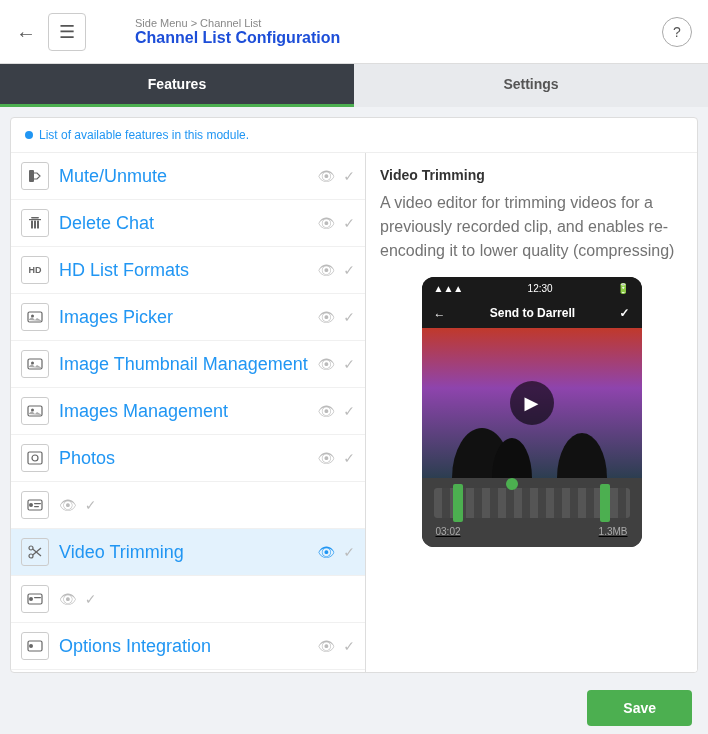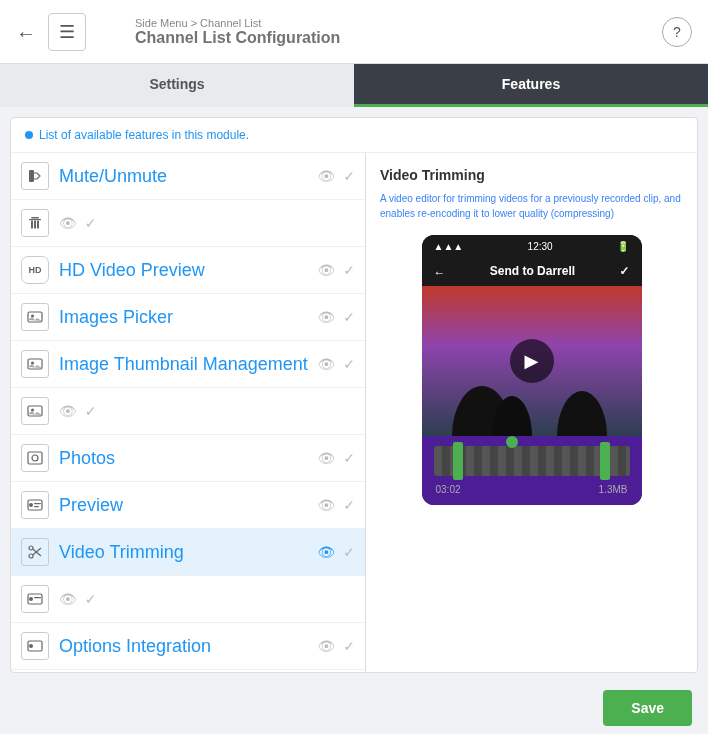--- a/index.html
+++ b/index.html
@@ -11,21 +11,21 @@
       padding: 10px 16px; border-bottom: 1px solid #ddd; height: 64px;
     }
     .back-arrow { font-size: 20px; color: #555; cursor: pointer; margin-right: 12px; }
     .header-icon-box {
       width: 38px; height: 38px; border: 1px solid #ccc; border-radius: 4px;
       display: flex; align-items: center; justify-content: center;
       margin-right: 12px; font-size: 18px; color: #555;
     }
     .header-text { flex: 1; margin-left: 37px; }
     .breadcrumb { font-size: 11px; color: #888; }
-    .header-title { font-size: 16px; font-weight: bold; color: #737373; }
+    .header-title { font-size: 16px; font-weight: bold; color: #1d4ed8; }
     .help-btn {
       width: 30px; height: 30px; border-radius: 50%; border: 1px solid #aaa;
       display: flex; align-items: center; justify-content: center;
       font-size: 14px; color: #555; cursor: pointer;
     }
 
     
     .tabs {
       display: flex; background: #e8eaed;
     }
@@ -72,21 +72,21 @@
     .feature-actions { display: flex; align-items: center; gap: 8px; }
     .eye-icon { font-size: 14px; color: #bbb; cursor: pointer; }
     .eye-icon.active { color: #2196f3; }
     .check-icon { font-size: 14px; color: #bbb; }
 
     
     .detail-panel {
       flex: 1; padding: 14px; overflow-y: auto; background: #fff;
     }
     .detail-title { font-size: 14px; font-weight: bold; color: #333; margin-bottom: 8px; }
-    .detail-desc { font-size: 10px; color: #3b82f6; line-height: 1.5; margin-bottom: 14px; }
+    .detail-desc { font-size: 16px; color: #737373; line-height: 1.5; margin-bottom: 14px; }
 
     
     .phone-mockup {
       background: #1a1a1a; border-radius: 12px; padding: 0; overflow: hidden;
       width: 220px; margin: 0 auto;
     }
     .phone-status-bar {
       background: #1a1a1a; display: flex; justify-content: space-between;
       align-items: center; padding: 6px 12px 4px;
       font-size: 10px; color: #fff;
@@ -99,21 +99,21 @@
     .video-area {
       width: 100%; height: 150px; background: linear-gradient(180deg, #c0392b 0%, #8e44ad 40%, #2c3e50 100%);
       position: relative; display: flex; align-items: center; justify-content: center;
     }
     .play-btn {
       width: 44px; height: 44px; background: rgba(0,0,0,0.6); border-radius: 50%;
       display: flex; align-items: center; justify-content: center;
       font-size: 18px; color: #fff;
     }
     .trimmer-area {
-      background: #4c1d95; padding: 10px 12px;
+      background: #404040; padding: 10px 12px; text-decoration: underline;
     }
     .trimmer-bar {
       height: 30px; background: #333; border-radius: 3px; position: relative;
       overflow: visible; margin-bottom: 8px;
     }
     .trimmer-strip {
       position: absolute; top: 0; left: 0; right: 0; bottom: 0;
       background: repeating-linear-gradient(90deg, #555 0px, #555 8px, #444 8px, #444 16px);
       border-radius: 3px;
     }
@@ -134,42 +134,42 @@
       padding: 0 2px;
     }
 
     
     .footer {
       height: 50px; background: #f0f2f5; display: flex; justify-content: flex-end;
       align-items: center; padding: 0 16px;
     }
     .save-btn {
       background: #4caf50; color: #fff; border: none; border-radius: 4px;
-      padding: 10px 28px; font-size: 14px; font-weight: bold; cursor: pointer; text-align: right;
+      padding: 10px 36px; font-size: 14px; font-weight: bold; cursor: pointer; text-align: right;
     }
 
     .scrollbar-custom::-webkit-scrollbar { width: 5px; }
     .scrollbar-custom::-webkit-scrollbar-thumb { background: #ccc; border-radius: 3px; }
   </style>
 </head>
 <body>
 
 <div class="header">
   <span class="back-arrow">←</span>
   <div class="header-icon-box">☰</div>
   <div class="header-text">
     <div class="breadcrumb">Side Menu &gt; Channel List</div>
     <div class="header-title">Channel List Configuration</div>
   </div>
   <div class="help-btn">?</div>
 </div>
 
 <div class="tabs">
+  <div class="tab active">Features</div>
   <div class="tab inactive">Settings</div>
-  <div class="tab active">Features</div>
 </div>
 
 <div class="content-area">
   <div class="feature-info-bar">
     <span class="info-dot"></span>
     <span>List of available features in this module.</span>
   </div>
   <div class="main-split">
 
     <div class="feature-list scrollbar-custom">
@@ -191,29 +191,30 @@
       <div class="feature-item">
         <div class="feature-icon">
           <svg width="16" height="16" viewBox="0 0 16 16">
               <rect x="4" y="2" width="8" height="1.5" fill="#666" rx="1"></rect>
               <rect x="2" y="4" width="12" height="1.2" fill="#666"></rect>
               <rect x="4" y="5.5" width="2" height="8" fill="#666" rx="0.5"></rect>
               <rect x="7" y="5.5" width="2" height="8" fill="#666" rx="0.5"></rect>
               <rect x="10" y="5.5" width="2" height="8" fill="#666" rx="0.5"></rect>
             </svg>
         </div>
-        <div class="feature-actions">
-          <span class="eye-icon">👁</span>
-          <span class="check-icon">✓</span>
-        </div>
-      </div>
-
-      <div class="feature-item">
-        <div class="feature-icon" style="font-size:9px;font-weight:bold;color:#666;border-radius:7px;">HD</div>
-        <span class="feature-name">HD Video Preview</span>
+        <span class="feature-name">Delete Chat</span>
+        <div class="feature-actions">
+          <span class="eye-icon">👁</span>
+          <span class="check-icon">✓</span>
+        </div>
+      </div>
+
+      <div class="feature-item">
+        <div class="feature-icon" style="font-size:9px;font-weight:bold;color:#666;">HD</div>
+        <span class="feature-name">HD List Formats</span>
         <div class="feature-actions">
           <span class="eye-icon">👁</span>
           <span class="check-icon">✓</span>
         </div>
       </div>
 
       <div class="feature-item">
         <div class="feature-icon">
           <svg width="16" height="16" viewBox="0 0 16 16">
               <rect x="1" y="3" width="14" height="10" rx="1.5" fill="none" stroke="#666" stroke-width="1.2"></rect>
@@ -244,20 +245,21 @@
       </div>
 
       <div class="feature-item">
         <div class="feature-icon">
           <svg width="16" height="16" viewBox="0 0 16 16">
               <rect x="1" y="3" width="14" height="10" rx="1.5" fill="none" stroke="#666" stroke-width="1.2"></rect>
               <circle cx="5.5" cy="7" r="1.5" fill="#666"></circle>
               <path d="M1 11l4-3 3 3 2-2 5 3" fill="#aaa"></path>
             </svg>
         </div>
+        <span class="feature-name">Images Management</span>
         <div class="feature-actions">
           <span class="eye-icon">👁</span>
           <span class="check-icon">✓</span>
         </div>
       </div>
 
       <div class="feature-item">
         <div class="feature-icon">
           <svg width="16" height="16" viewBox="0 0 16 16">
               <rect x="1" y="2" width="14" height="12" rx="1.5" fill="none" stroke="#666" stroke-width="1.2"></rect>
@@ -273,21 +275,20 @@
 
       <div class="feature-item">
         <div class="feature-icon">
           <svg width="16" height="16" viewBox="0 0 16 16">
               <rect x="1" y="3" width="14" height="10" rx="1.5" fill="none" stroke="#666" stroke-width="1.2"></rect>
               <circle cx="4" cy="8" r="2" fill="#666"></circle>
               <rect x="7" y="6" width="7" height="1.2" fill="#666" rx="0.6"></rect>
               <rect x="7" y="9" width="5" height="1.2" fill="#666" rx="0.6"></rect>
             </svg>
         </div>
-        <span class="feature-name">Preview</span>
         <div class="feature-actions">
           <span class="eye-icon">👁</span>
           <span class="check-icon">✓</span>
         </div>
       </div>
 
       <div class="feature-item active">
         <div class="feature-icon">
           <svg width="16" height="16" viewBox="0 0 16 16">
               <circle cx="4" cy="12" r="2" fill="none" stroke="#666" stroke-width="1.2"></circle>

